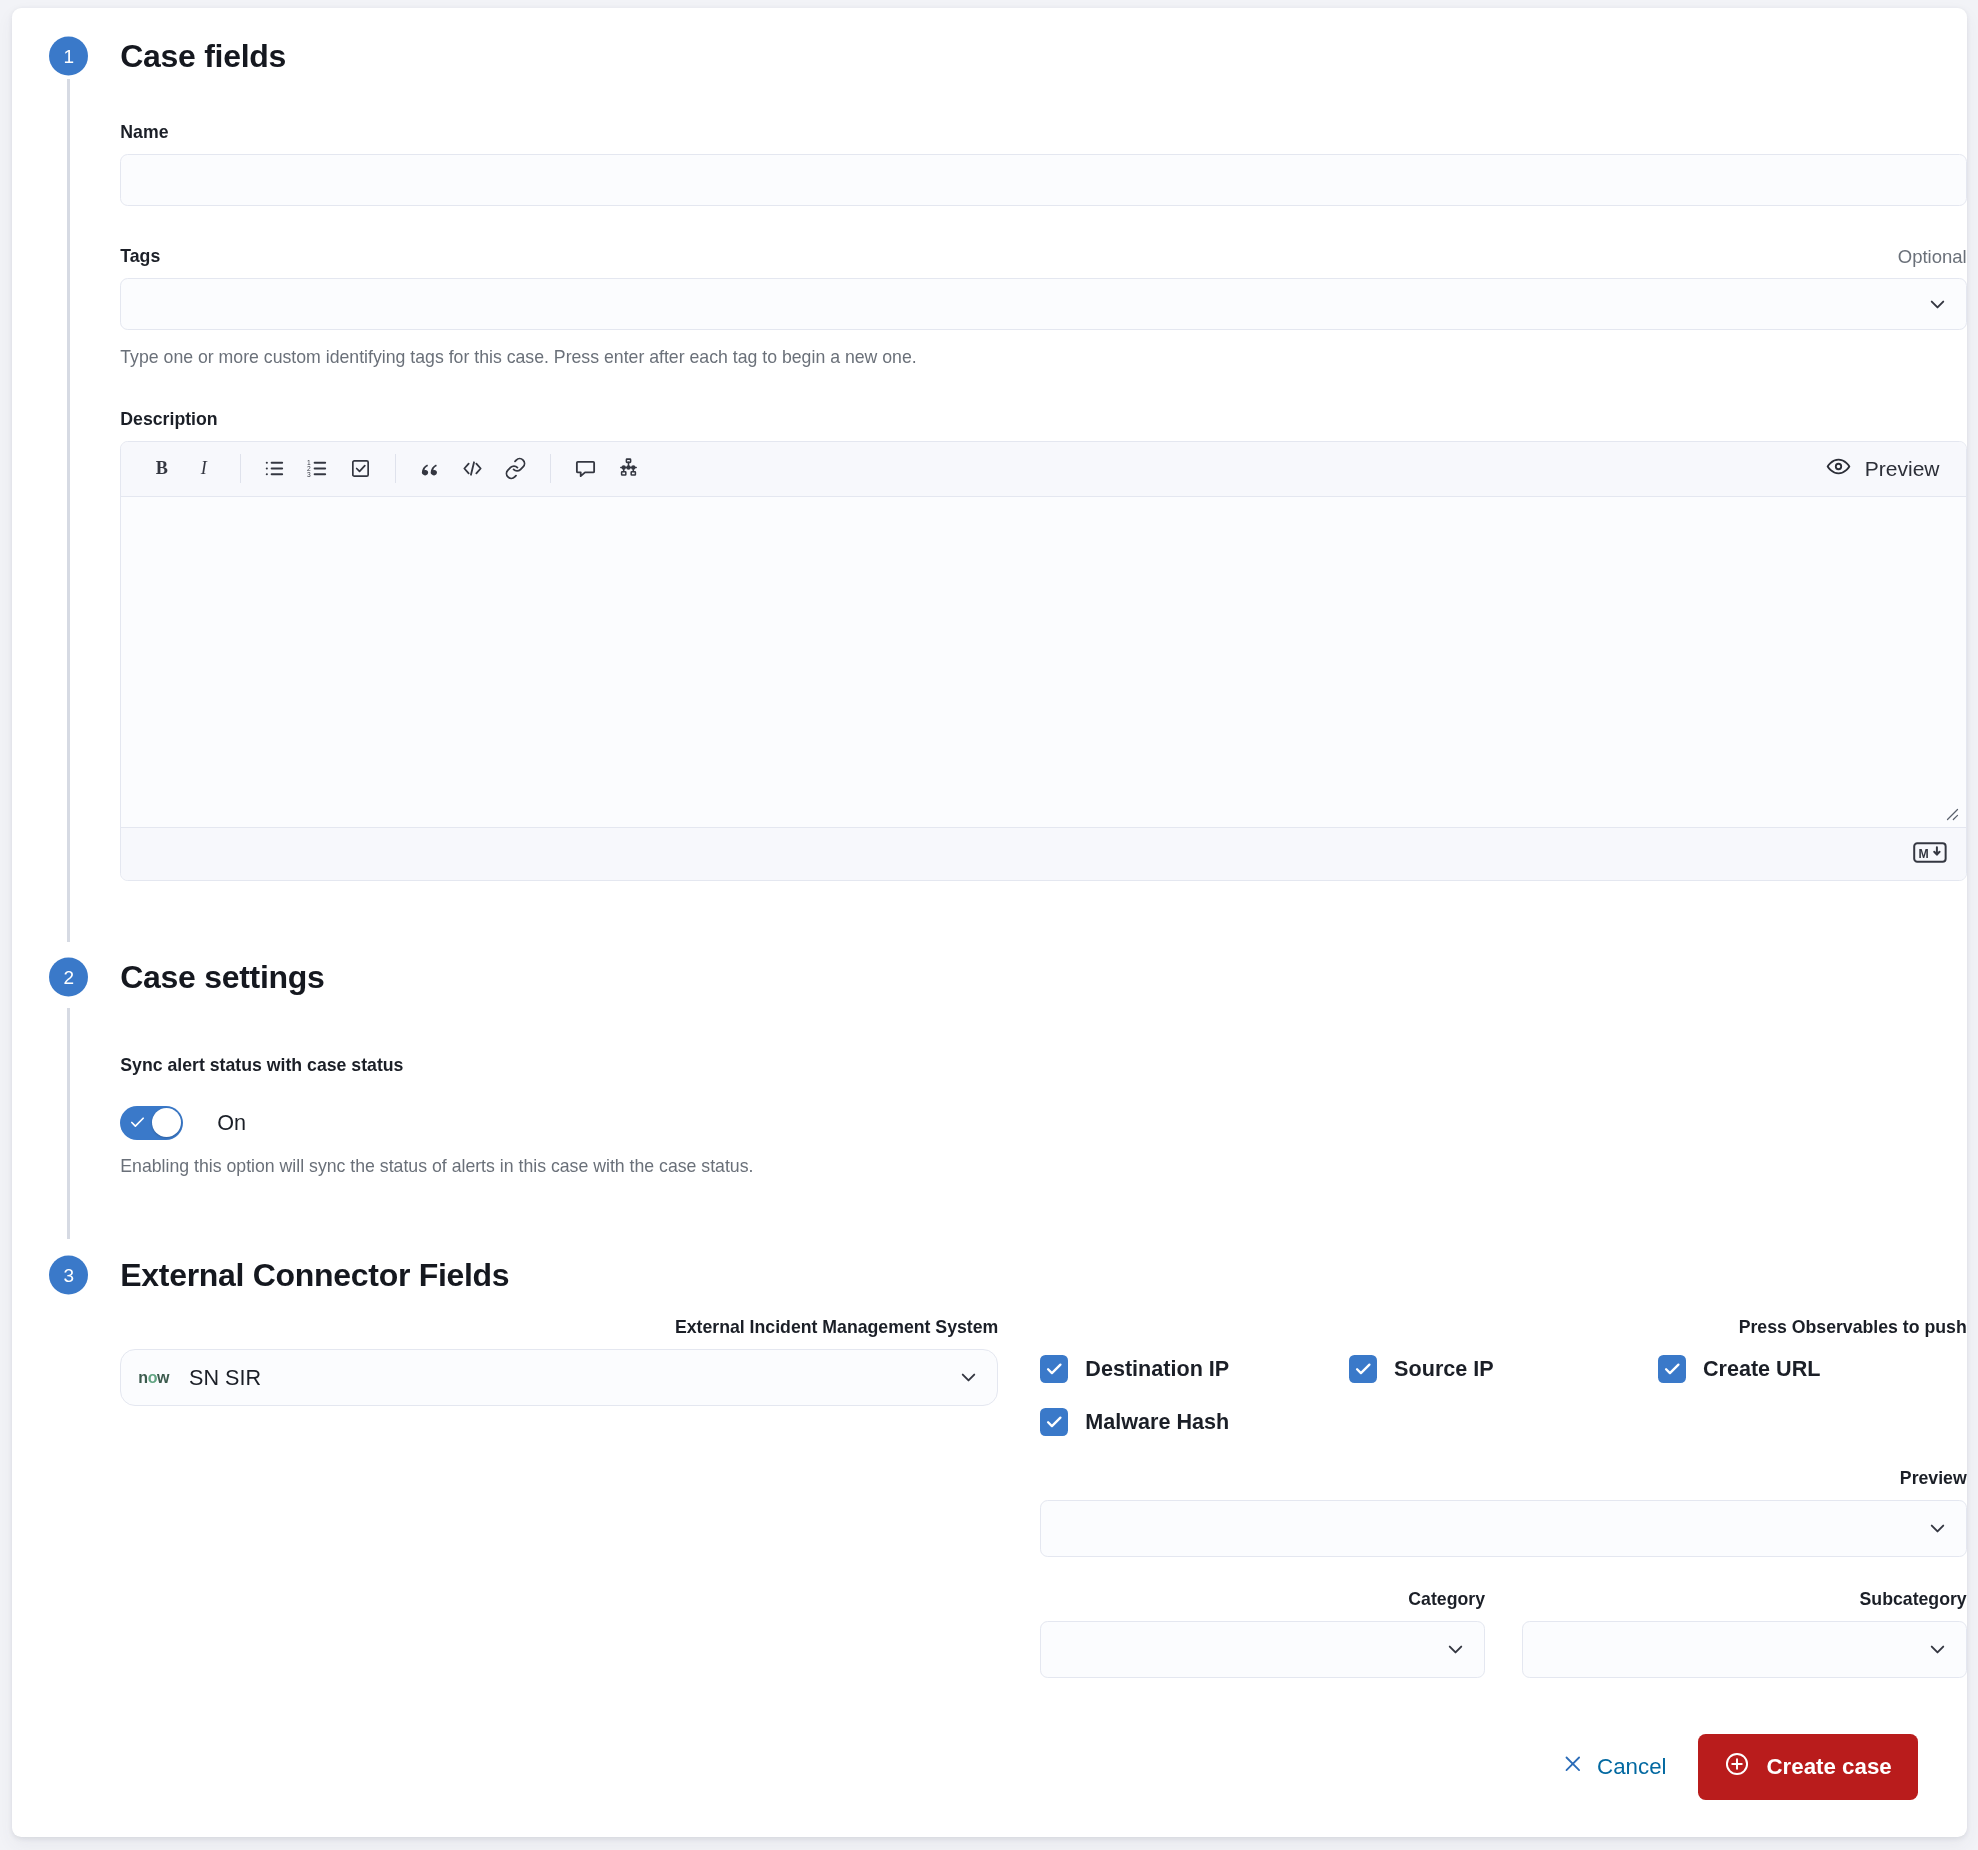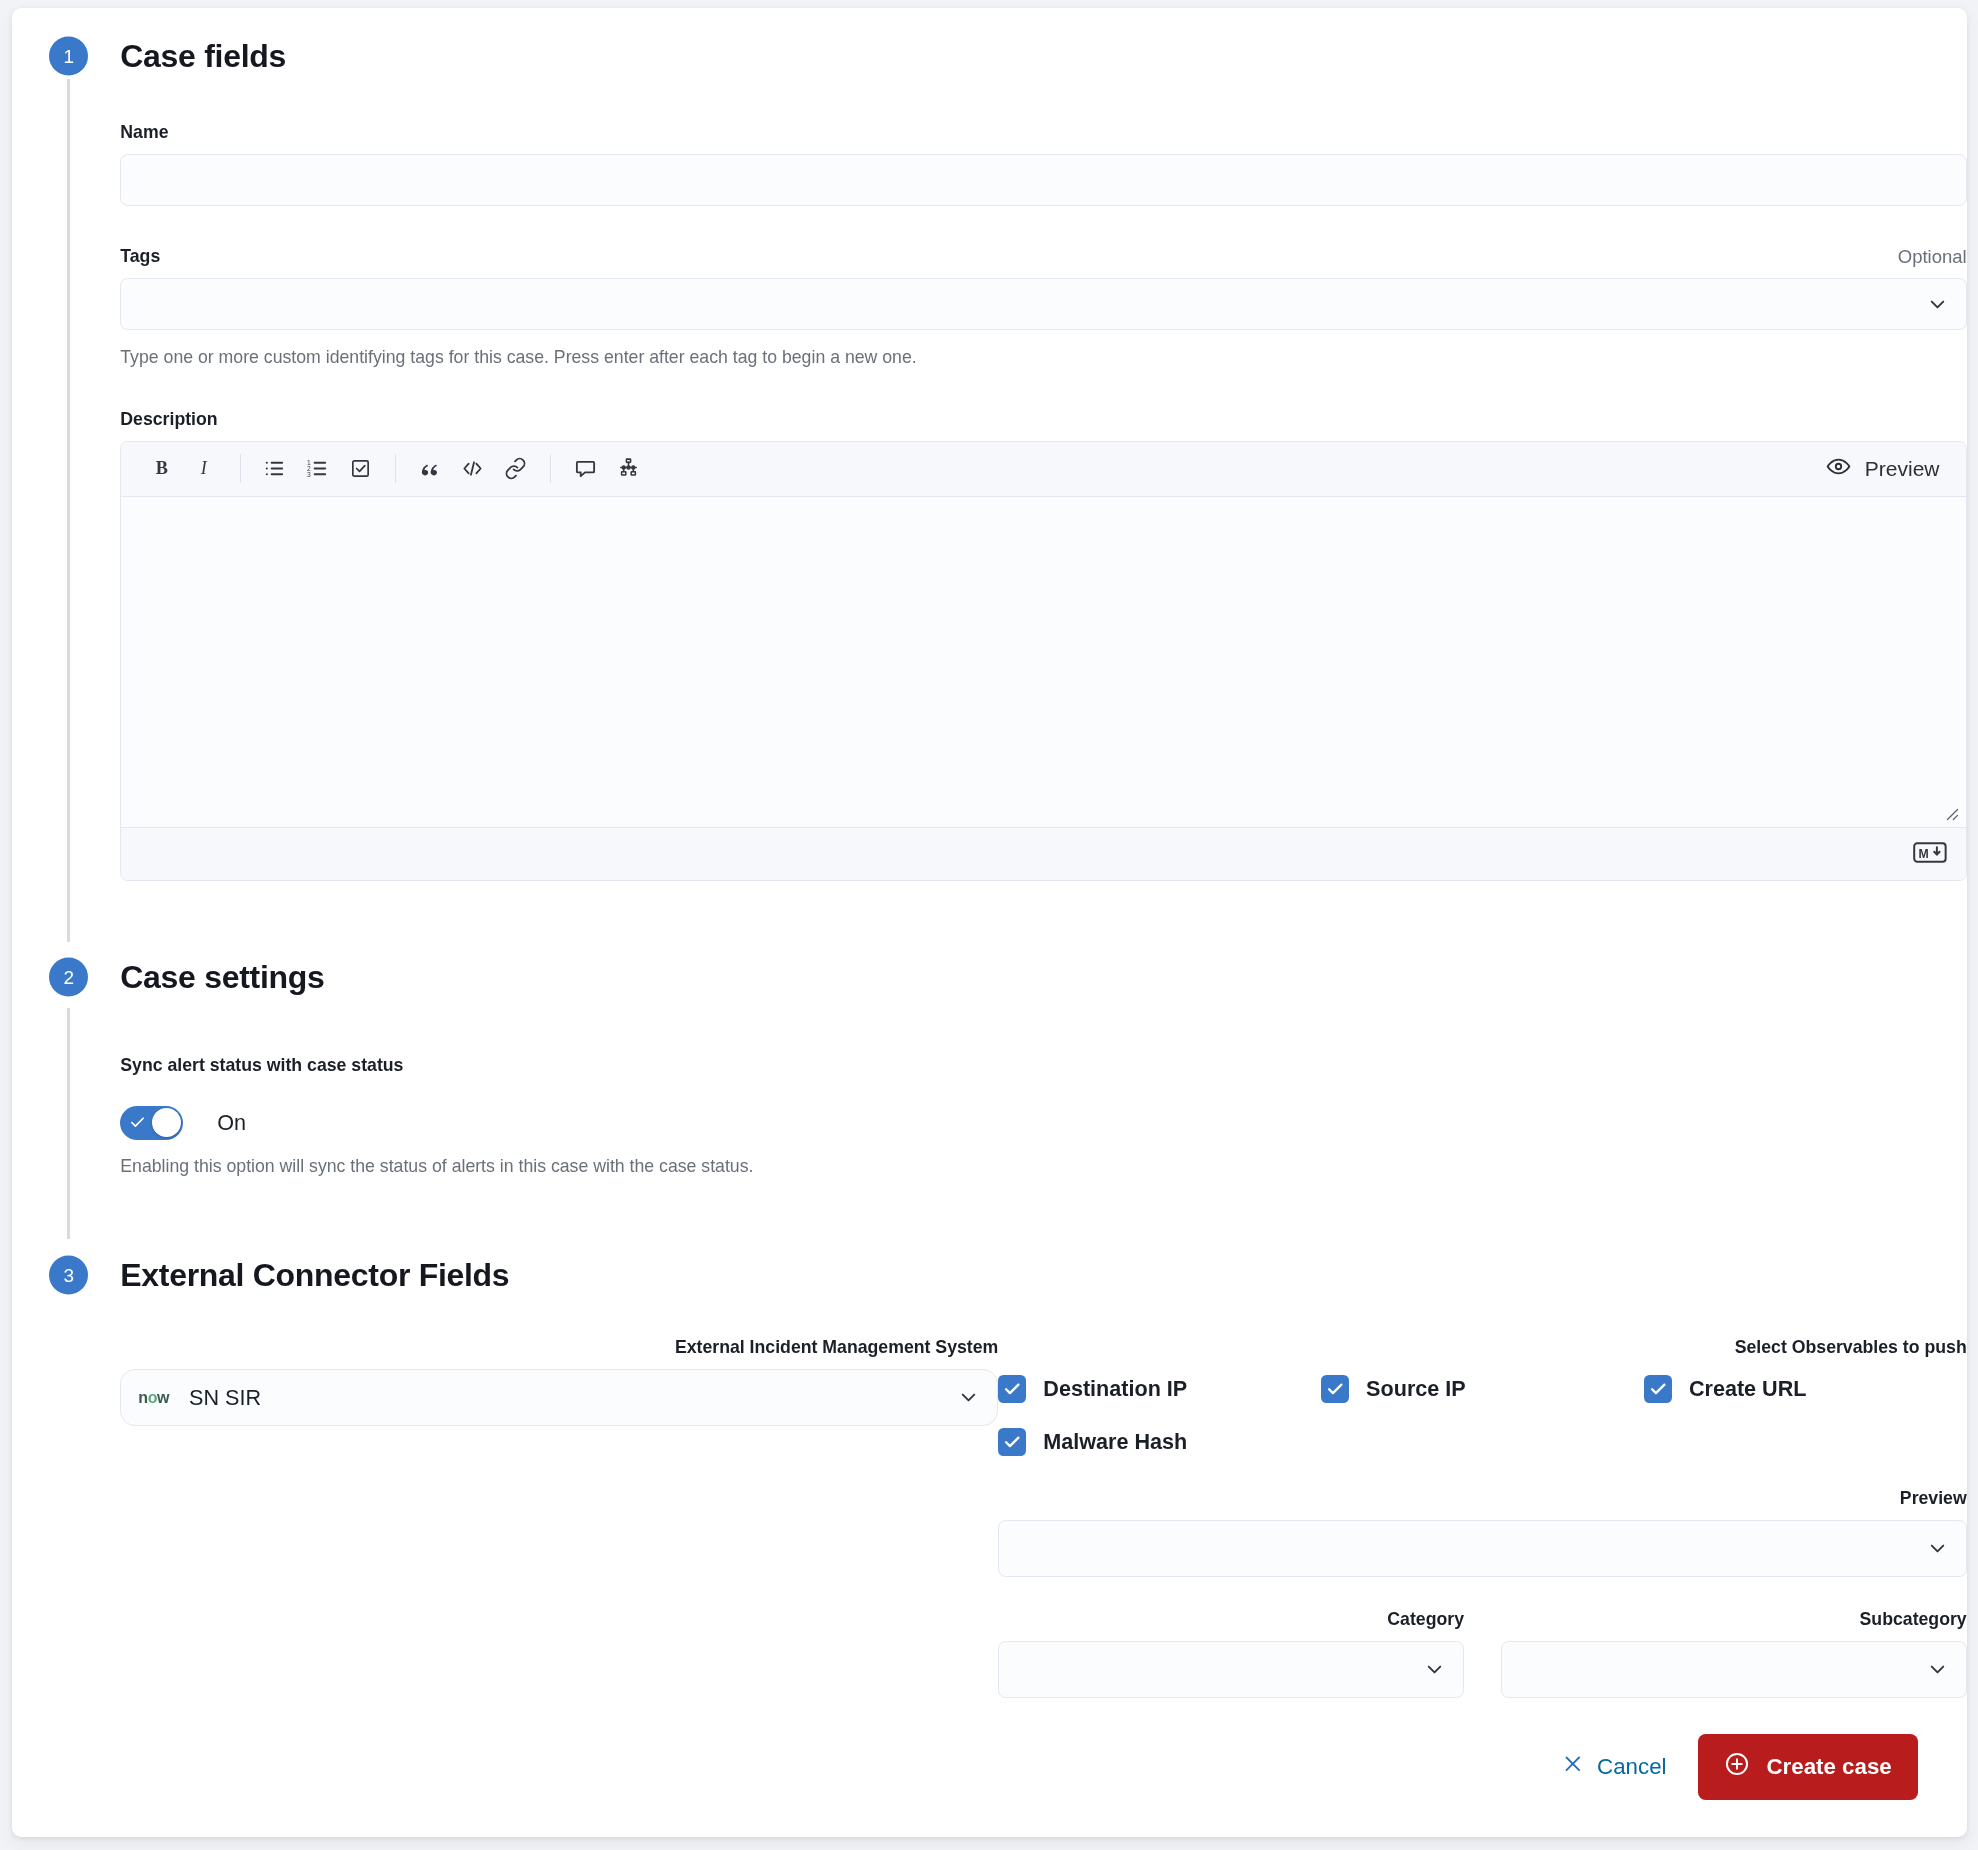--- a/index.html
+++ b/index.html
@@ -232,21 +232,22 @@
     color: #ffffff;
   }
   .toggle-state {
     font-size: 21.6px;
     color: #1b1f27;
   }
 
   
   .conn-grid {
     display: flex;
-    margin-top: 42px;
+    gap: 42px;
+    margin-top: 22px;
   }
   .conn-left  { width: 878px; flex: 0 0 878px; }
   .conn-right { flex: 1 1 auto; }
 
   .now-logo {
     font-size: 16px;
     font-weight: 700;
     color: #3b5a4d;
     letter-spacing: -0.4px;
     margin-right: 20px;
@@ -539,21 +540,21 @@
                 </span>
                 <span class="chev">
                   <svg width="23" height="23" viewBox="0 0 24 24" fill="none" stroke="#343741" stroke-width="2" stroke-linecap="round" stroke-linejoin="round">
                       <polyline points="6 9 12 15 18 9"></polyline>
                     </svg>
                 </span>
               </div>
             </div>
 
             <div class="conn-right">
-              <div class="flabel">Select Observables to push</div>
+              <div class="flabel">Press Observables to push</div>
 
               <div class="cb-grid">
                 <div class="cb-item">
                   <span class="cb">
                     <svg width="18.5" height="18.5" viewBox="0 0 24 24" fill="none" stroke="#ffffff" stroke-width="3" stroke-linecap="round" stroke-linejoin="round">
                         <polyline points="20 6 9 17 4 12"></polyline>
                       </svg>
                   </span>
                   <span class="cb-text">Destination IP</span>
                 </div>

